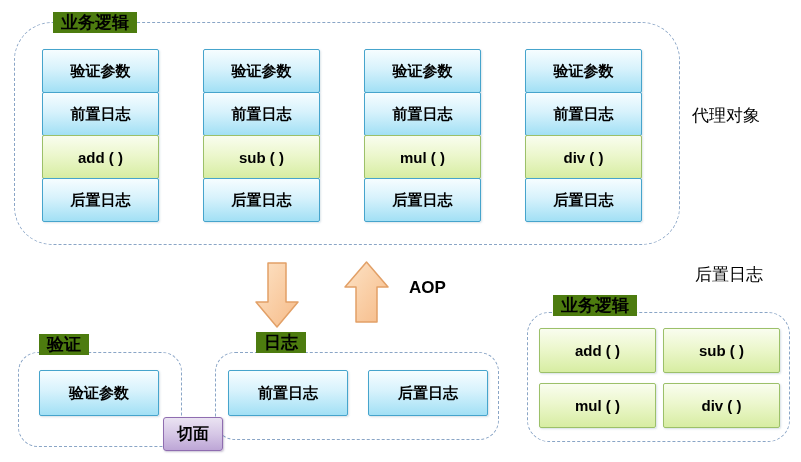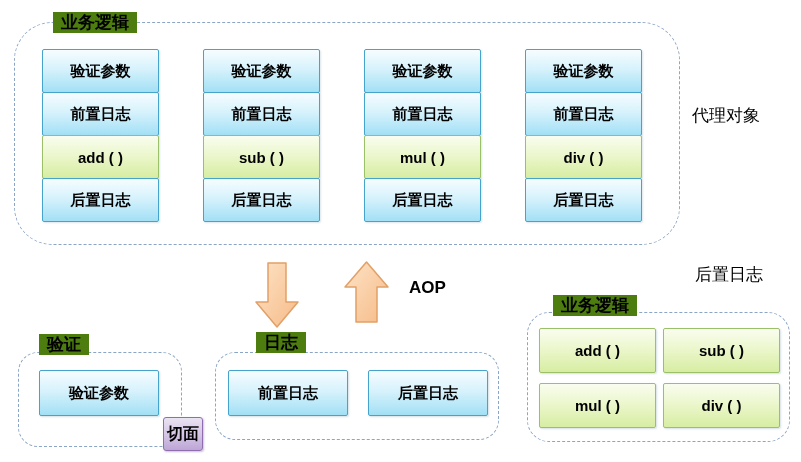--- a/index.html
+++ b/index.html
@@ -37,21 +37,21 @@
   .box{
     position:absolute;box-sizing:border-box;width:120px;height:46px;
     display:flex;align-items:center;justify-content:center;
     font-weight:bold;font-size:15px;border-radius:2px;
     box-shadow:1px 1px 2px rgba(120,150,170,.3);
   }
   .side-label{position:absolute;font-weight:normal;font-size:17px;white-space:nowrap;}
   .flow-label{position:absolute;font-weight:bold;font-size:17px;white-space:nowrap;}
   .arrow{position:absolute;}
   .badge{
-    position:absolute;left:163px;top:417px;width:40px;height:34px;
+    position:absolute;left:163px;top:417px;width:60px;height:34px;
     box-sizing:border-box;border:1px solid #8f6db0;border-radius:3px;
     background:linear-gradient(to bottom,#eae3f2 0%,#d6c7e6 50%,#bda6d6 100%);
     display:flex;align-items:center;justify-content:center;
     font-weight:bold;font-size:16px;box-shadow:1px 1px 2px rgba(100,80,130,.35);
   }
 </style>
 </head>
 <body>
 
 <div class="canvas">

